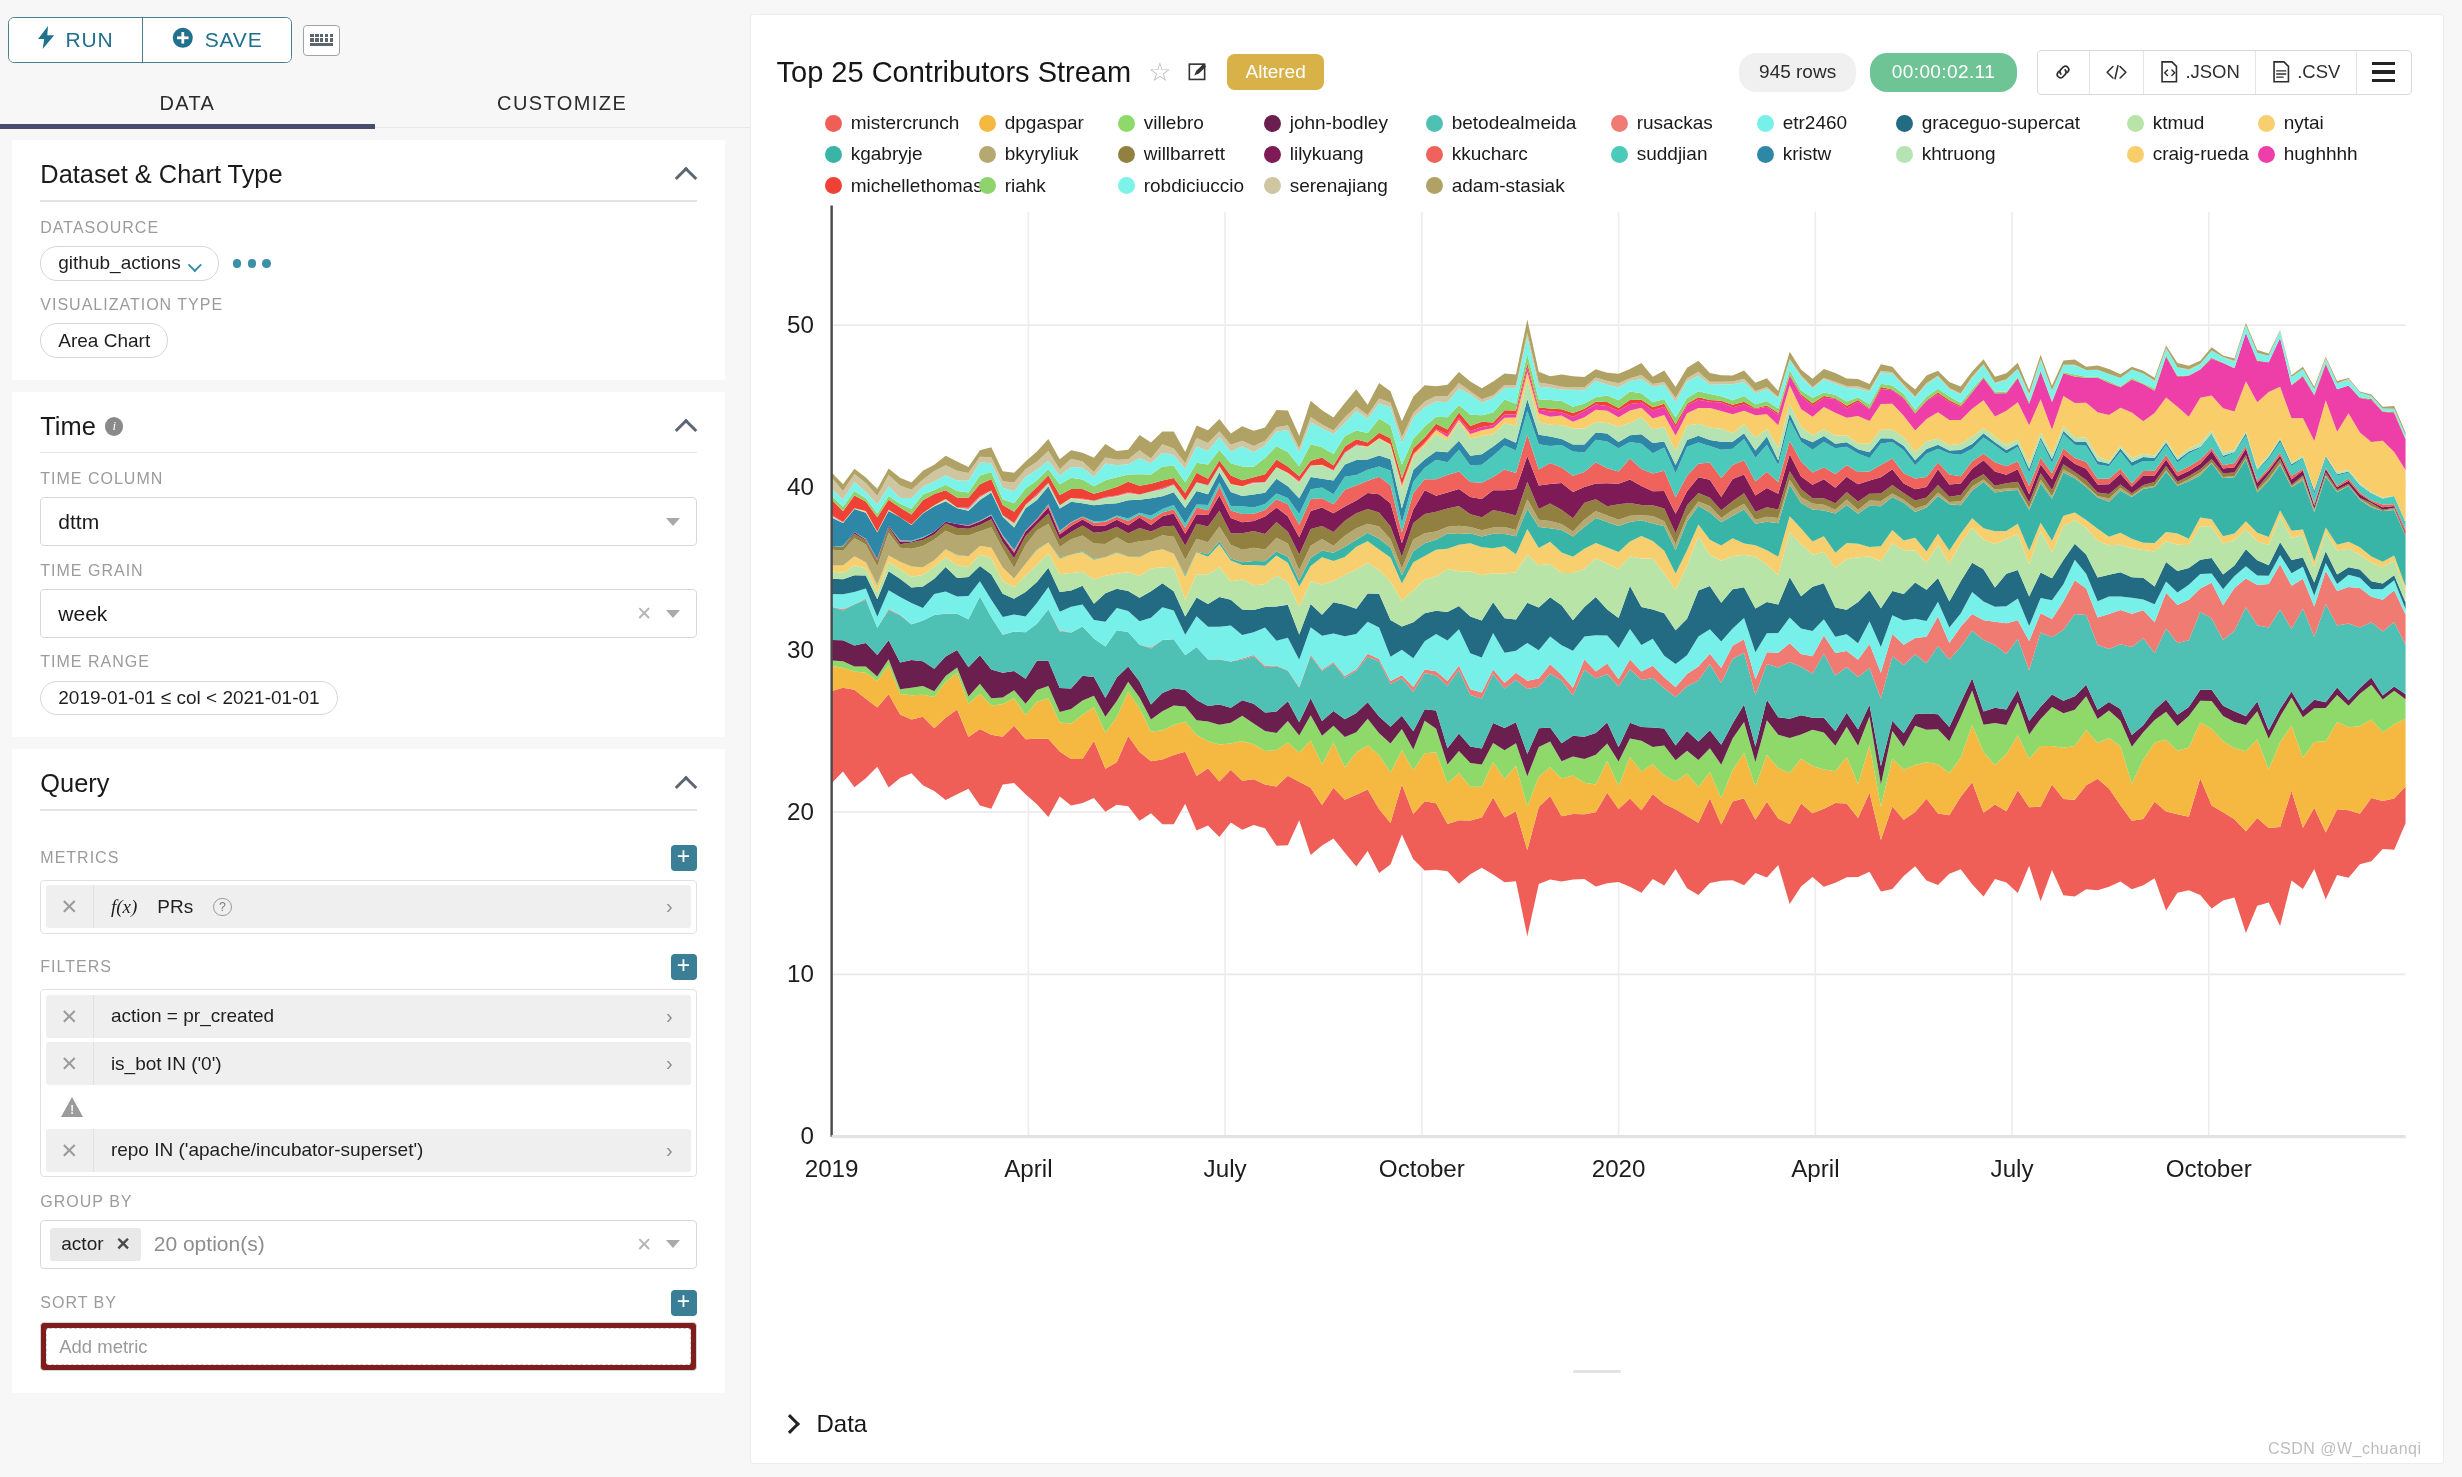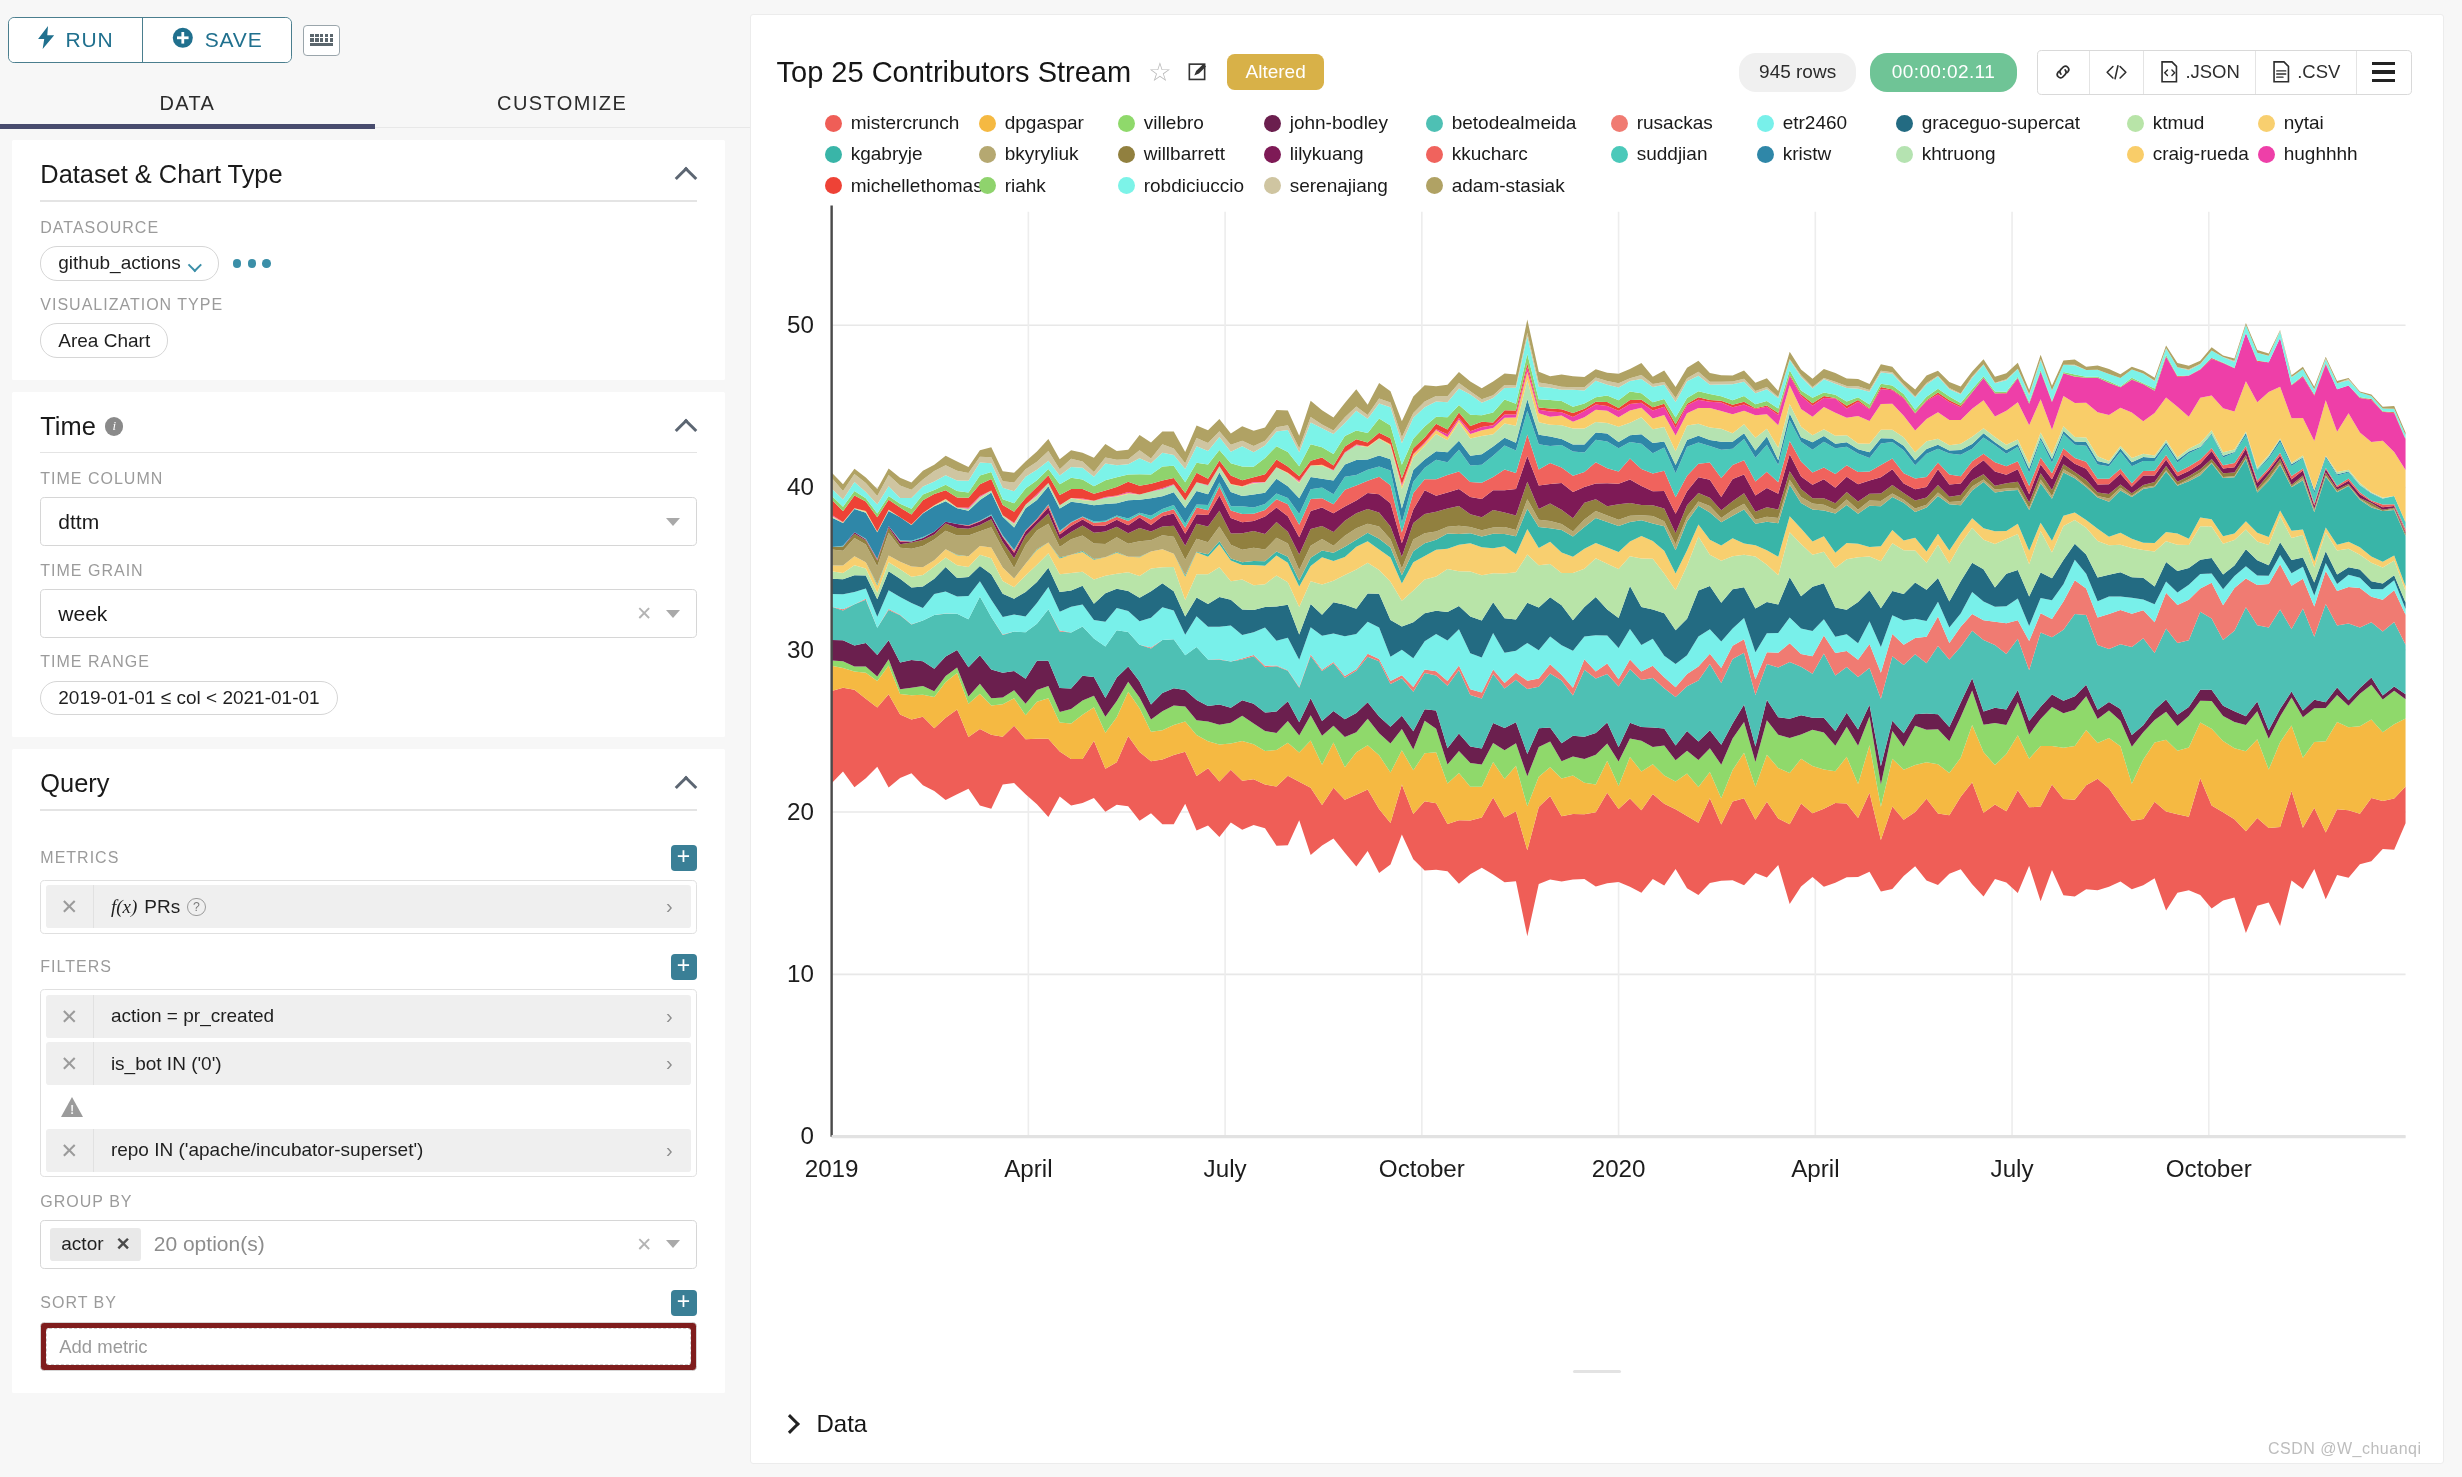--- a/index.html
+++ b/index.html
@@ -156,21 +156,21 @@
   }
   .list-item {
     display: flex; align-items: center; background: #efefef; border-radius: 3.1px;
     height: 43px; cursor: pointer;
   }
   .li-x {
     width: 48px; text-align: center; color: #9b9b9b; font-size: 21px;
     border-right: 1.5px solid #e1e1e1; line-height: 43px; cursor: pointer;
   }
   .li-txt { flex: 1; padding-left: 17px; font-size: 19px; color: #1f1f1f;
-            display: flex; align-items: center; gap: 7px; }
+            display: flex; align-items: center; gap: 20px; }
   .fx { font-family: "Liberation Serif", serif; font-style: italic; font-size: 19px; }
   .qmark {
     width: 18.5px; height: 18.5px; border: 1.5px solid #9b9b9b; border-radius: 50%;
     font-size: 12.3px; color: #7c7c7c; display: inline-flex;
     align-items: center; justify-content: center;
   }
   .li-arrow {
     width: 43px; text-align: center; color: #8e8e8e; font-size: 20px;
   }
   .warn-row { height: 34px; display: flex; align-items: center; padding-left: 15.4px; }

